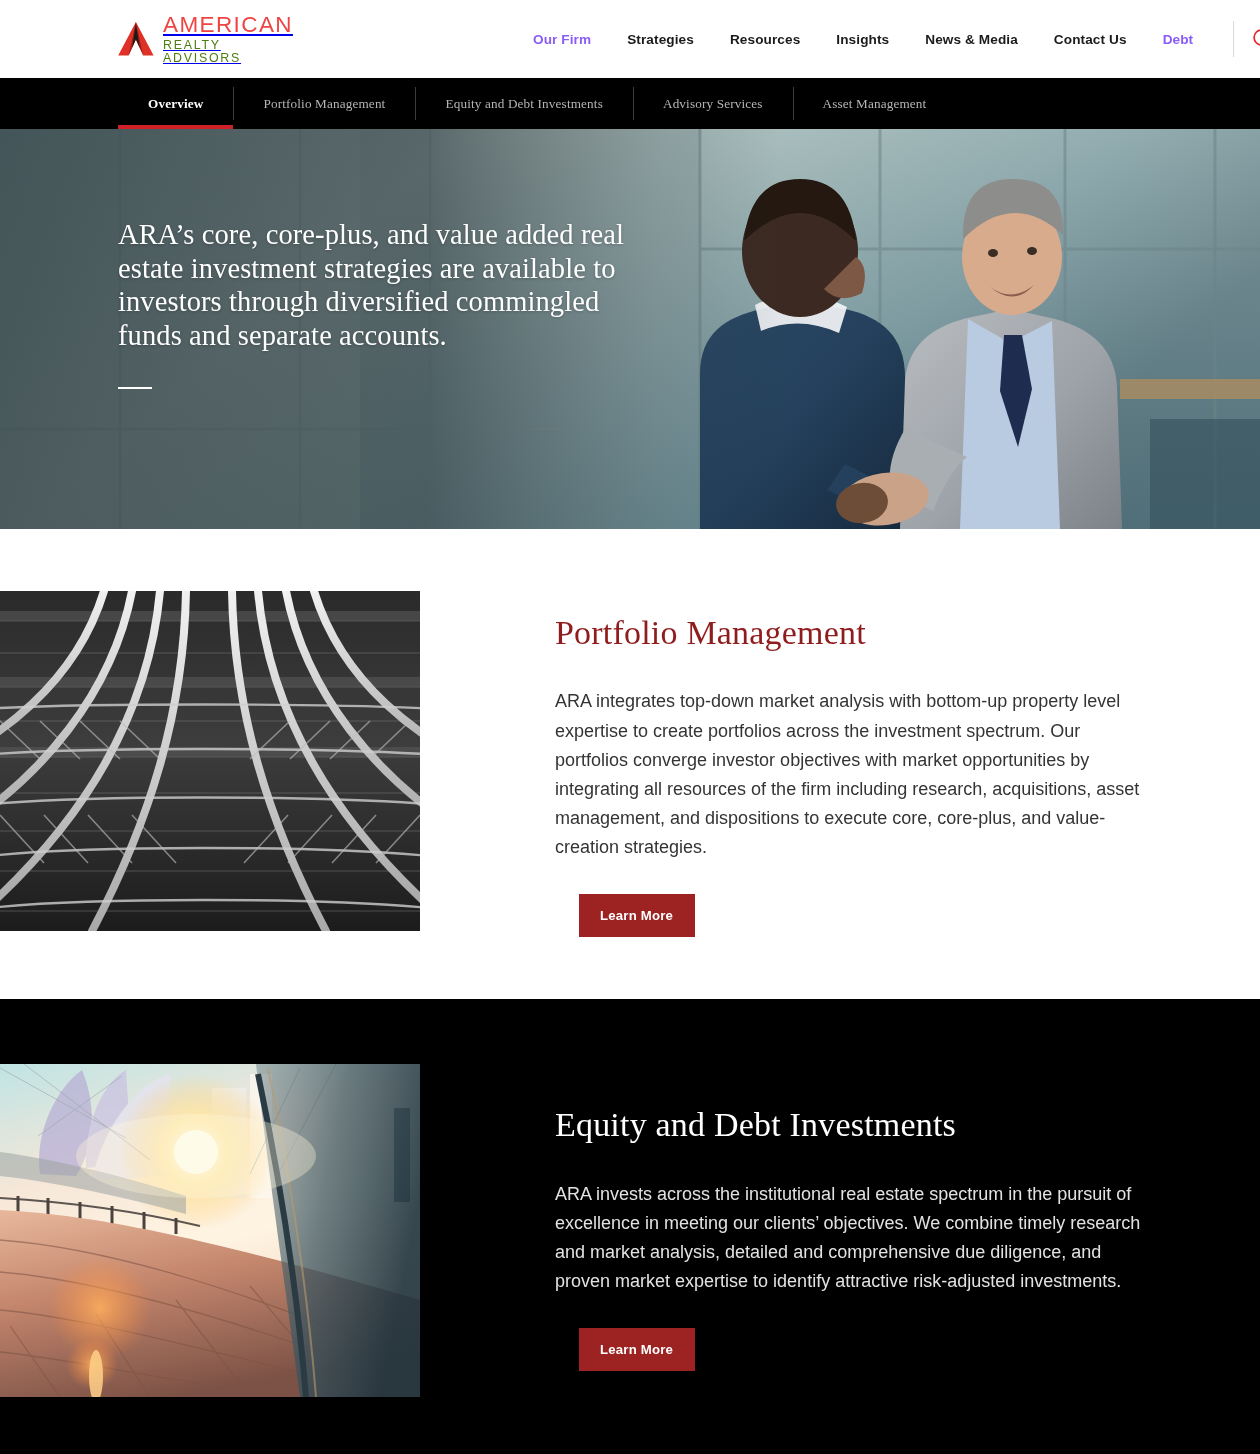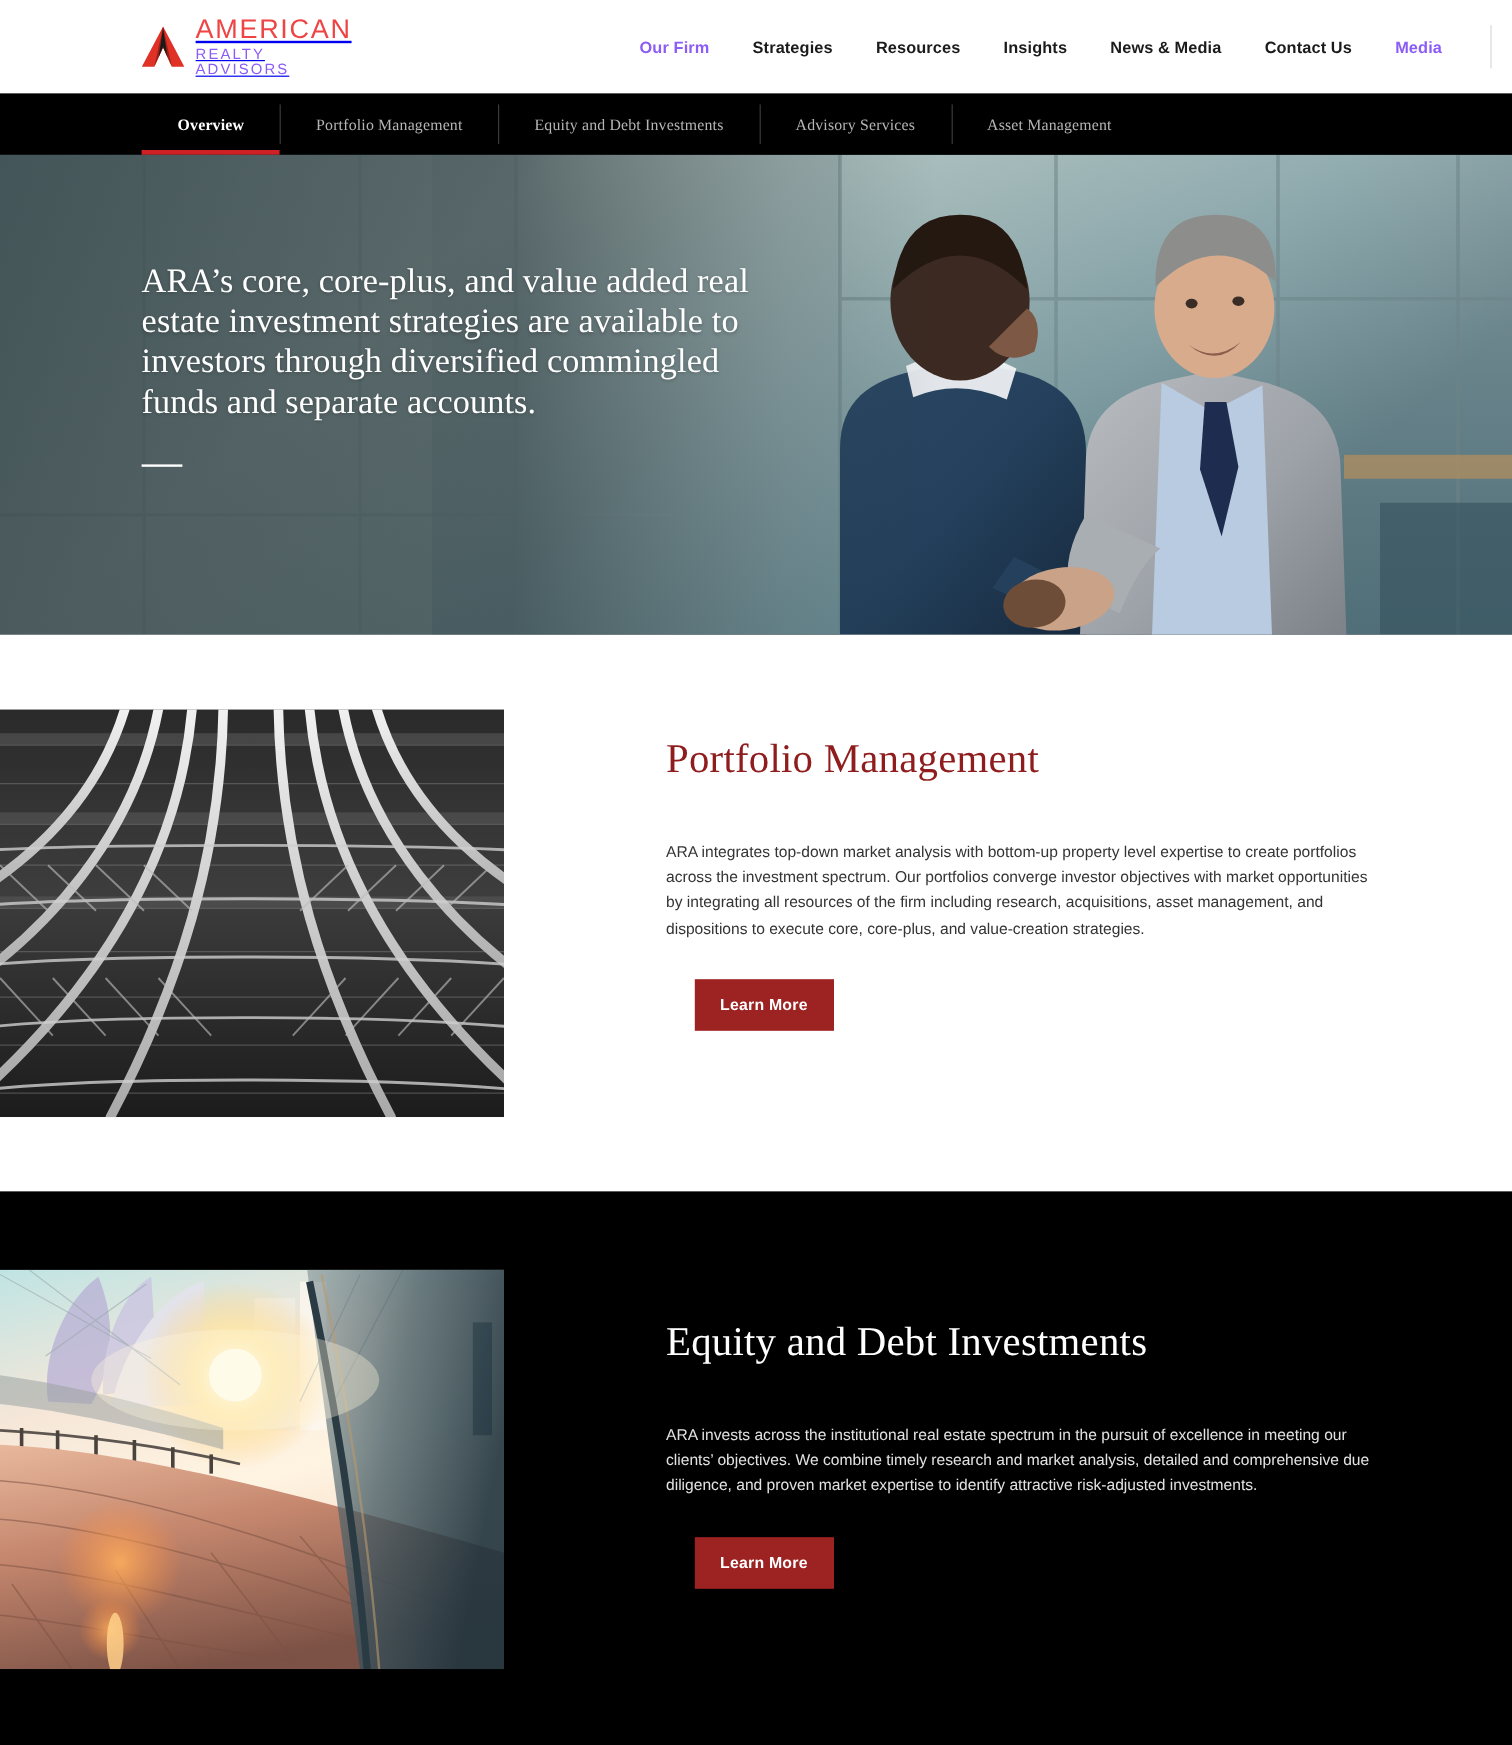--- a/index.html
+++ b/index.html
@@ -29,21 +29,21 @@
   .logo-text { display: flex; flex-direction: column; line-height: 1; }
   .logo-line1 {
     font-size: 22.5px;
     letter-spacing: 1.4px;
     color: #ef4444;
     font-weight: 400;
   }
   .logo-line2 {
     font-size: 12.4px;
     letter-spacing: 1.75px;
-    color: #8b5cf6;
+    color: #4d7c0f;
     font-weight: 400;
     margin-top: 3px;
   }
   .main-nav {
     display: flex;
     align-items: center;
     margin-left: 222px;
     gap: 0;
   }
   .main-nav a {
@@ -166,22 +166,22 @@
   .sec-title {
     font-family: "Liberation Serif", serif;
     font-weight: 400;
     font-size: 34px;
     line-height: 1.1;
     letter-spacing: .2px;
   }
   .section.light .sec-title { color: #8f1d1d; }
   .section.dark  .sec-title { color: #ffffff; }
   .sec-text {
-    margin-top: 48px;
-    font-size: 13px;
+    margin-top: 36px;
+    font-size: 18px;
     line-height: 1.62;
     max-width: 600px;
   }
   .section.light .sec-text { color: #343434; }
   .section.dark  .sec-text { color: #e2e2e2; }
   .btn-learn {
     display: inline-block;
     margin-top: 32px;
     background: #9d2222;
     color: #ffffff;
@@ -225,21 +225,21 @@
       </span>
     </a>
 
     <nav class="main-nav">
       <a href="#" class="accent">Our Firm</a>
       <a href="#">Strategies</a>
       <a href="#">Resources</a>
       <a href="#">Insights</a>
       <a href="#">News &amp; Media</a>
       <a href="#">Contact Us</a>
-      <a href="#" class="accent">Media</a>
+      <a href="#" class="accent">Debt</a>
       <span class="nav-divider"></span>
       <button class="search-btn">
         <svg width="25" height="25" viewBox="0 0 25 25">
           <circle cx="10.5" cy="10.5" r="7.4" fill="none" stroke="#e8232a" stroke-width="1.7"></circle>
           <line x1="15.9" y1="16.1" x2="22" y2="22.2" stroke="#e8232a" stroke-width="1.7" stroke-linecap="round"></line>
         </svg>
       </button>
     </nav>
   </div>
 

